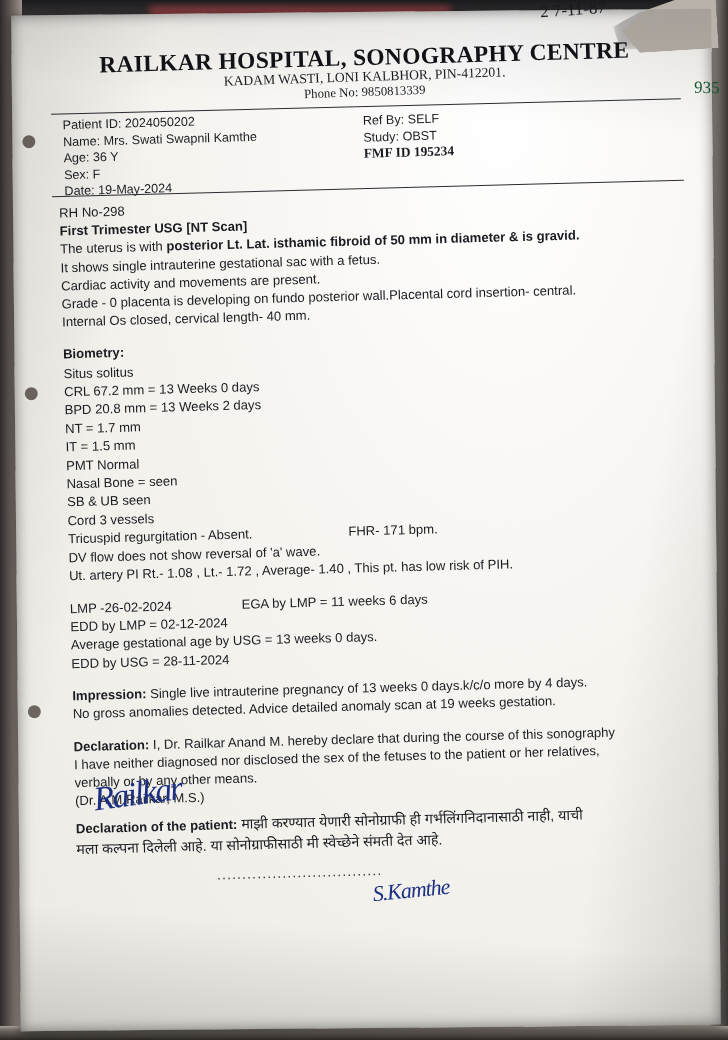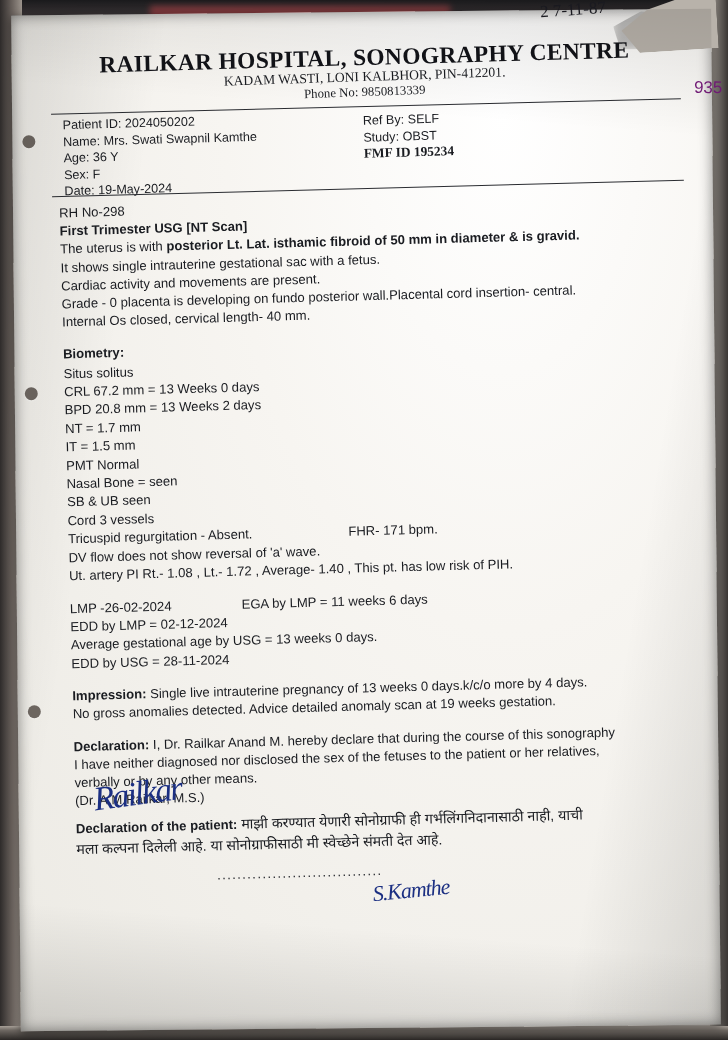--- a/index.html
+++ b/index.html
@@ -253,22 +253,22 @@
     position: absolute;
     left: 540px; top: 0px;
     color: #1a1a20;
     font-family: "Liberation Serif", serif;
     font-size: 17px;
     transform: rotate(-4deg);
   }
   .edge-scrawl {
     position: absolute;
     left: 694px; top: 78px;
-    color: #701a75;
-    font-family: Liberation Sans, sans-serif;
+    color: #14532d;
+    font-family: Liberation Serif, serif;
     font-size: 17px;
     transform: rotate(1deg);
   }
 </style>
 </head>
 <body>
 
 <div class="photo">
   <div class="dark-top">
     <div class="red"></div>

